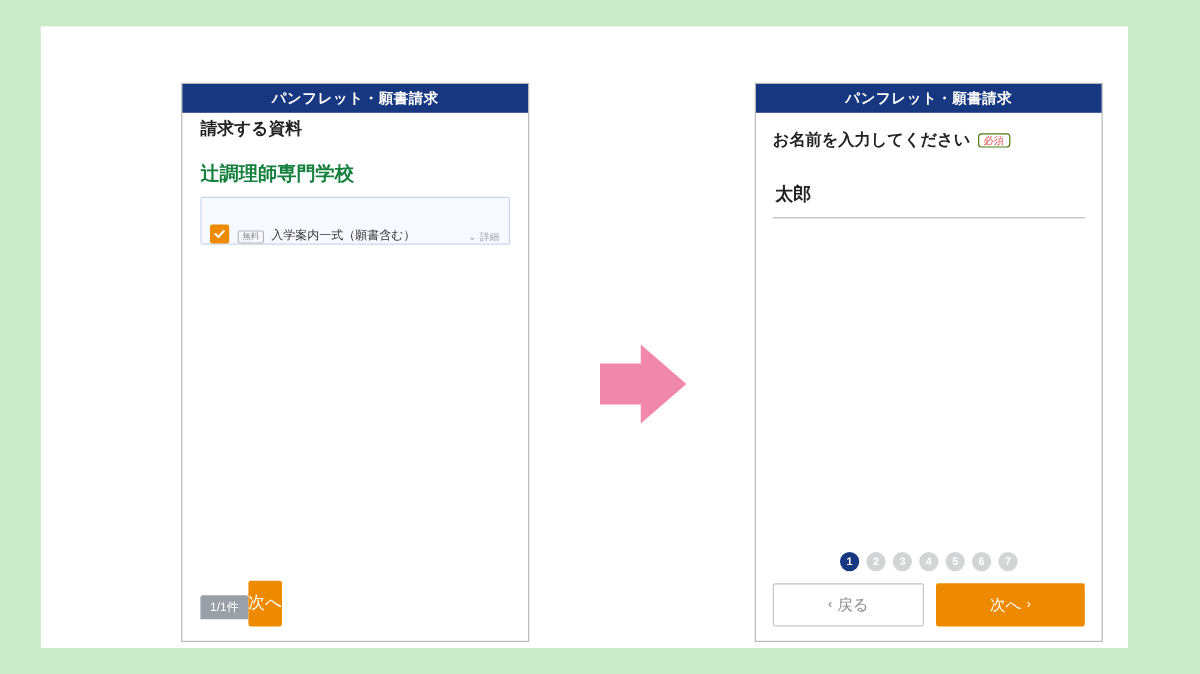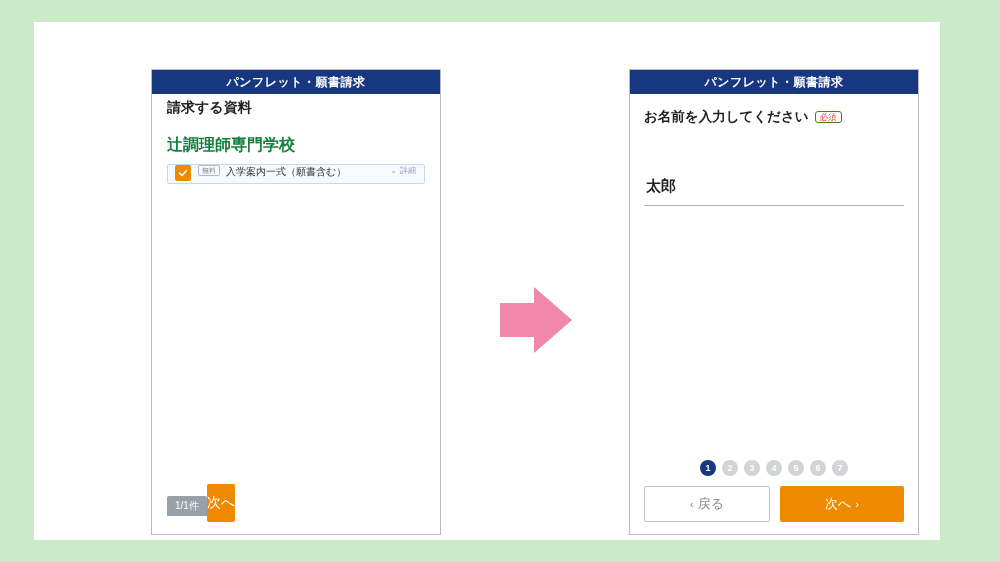--- a/index.html
+++ b/index.html
@@ -58,23 +58,23 @@
   }
   .l-school {
     font-size: 16px;
     font-weight: 600;
     color: #15803d;
     margin-bottom: 8px;
   }
   .item-row {
     border: 1px solid #c9d7ee;
     background: #f6f9ff;
-    height: 20px;
-    display: flex;
-    align-items: flex-start;
+    height: 40px;
+    display: flex;
+    align-items: flex-end;
     padding: 0 8px 0 7px;
     border-radius: 2px;
   }
   .chk {
     width: 16px;
     height: 16px;
     background: #ee8a00;
     border-radius: 2px;
     display: flex;
     align-items: center;
@@ -136,21 +136,20 @@
     cursor: pointer;
     border-radius: 2px;
   }
 
   
   .r-body {
     flex: 1;
     padding: 14px 14px 12px 14px;
     display: flex;
     flex-direction: column;
-    gap: 24px;
   }
   .r-prompt {
     display: flex;
     align-items: center;
     gap: 6px;
     margin-bottom: 18px;
   }
   .r-prompt-text {
     font-size: 13.5px;
     font-weight: 700;

